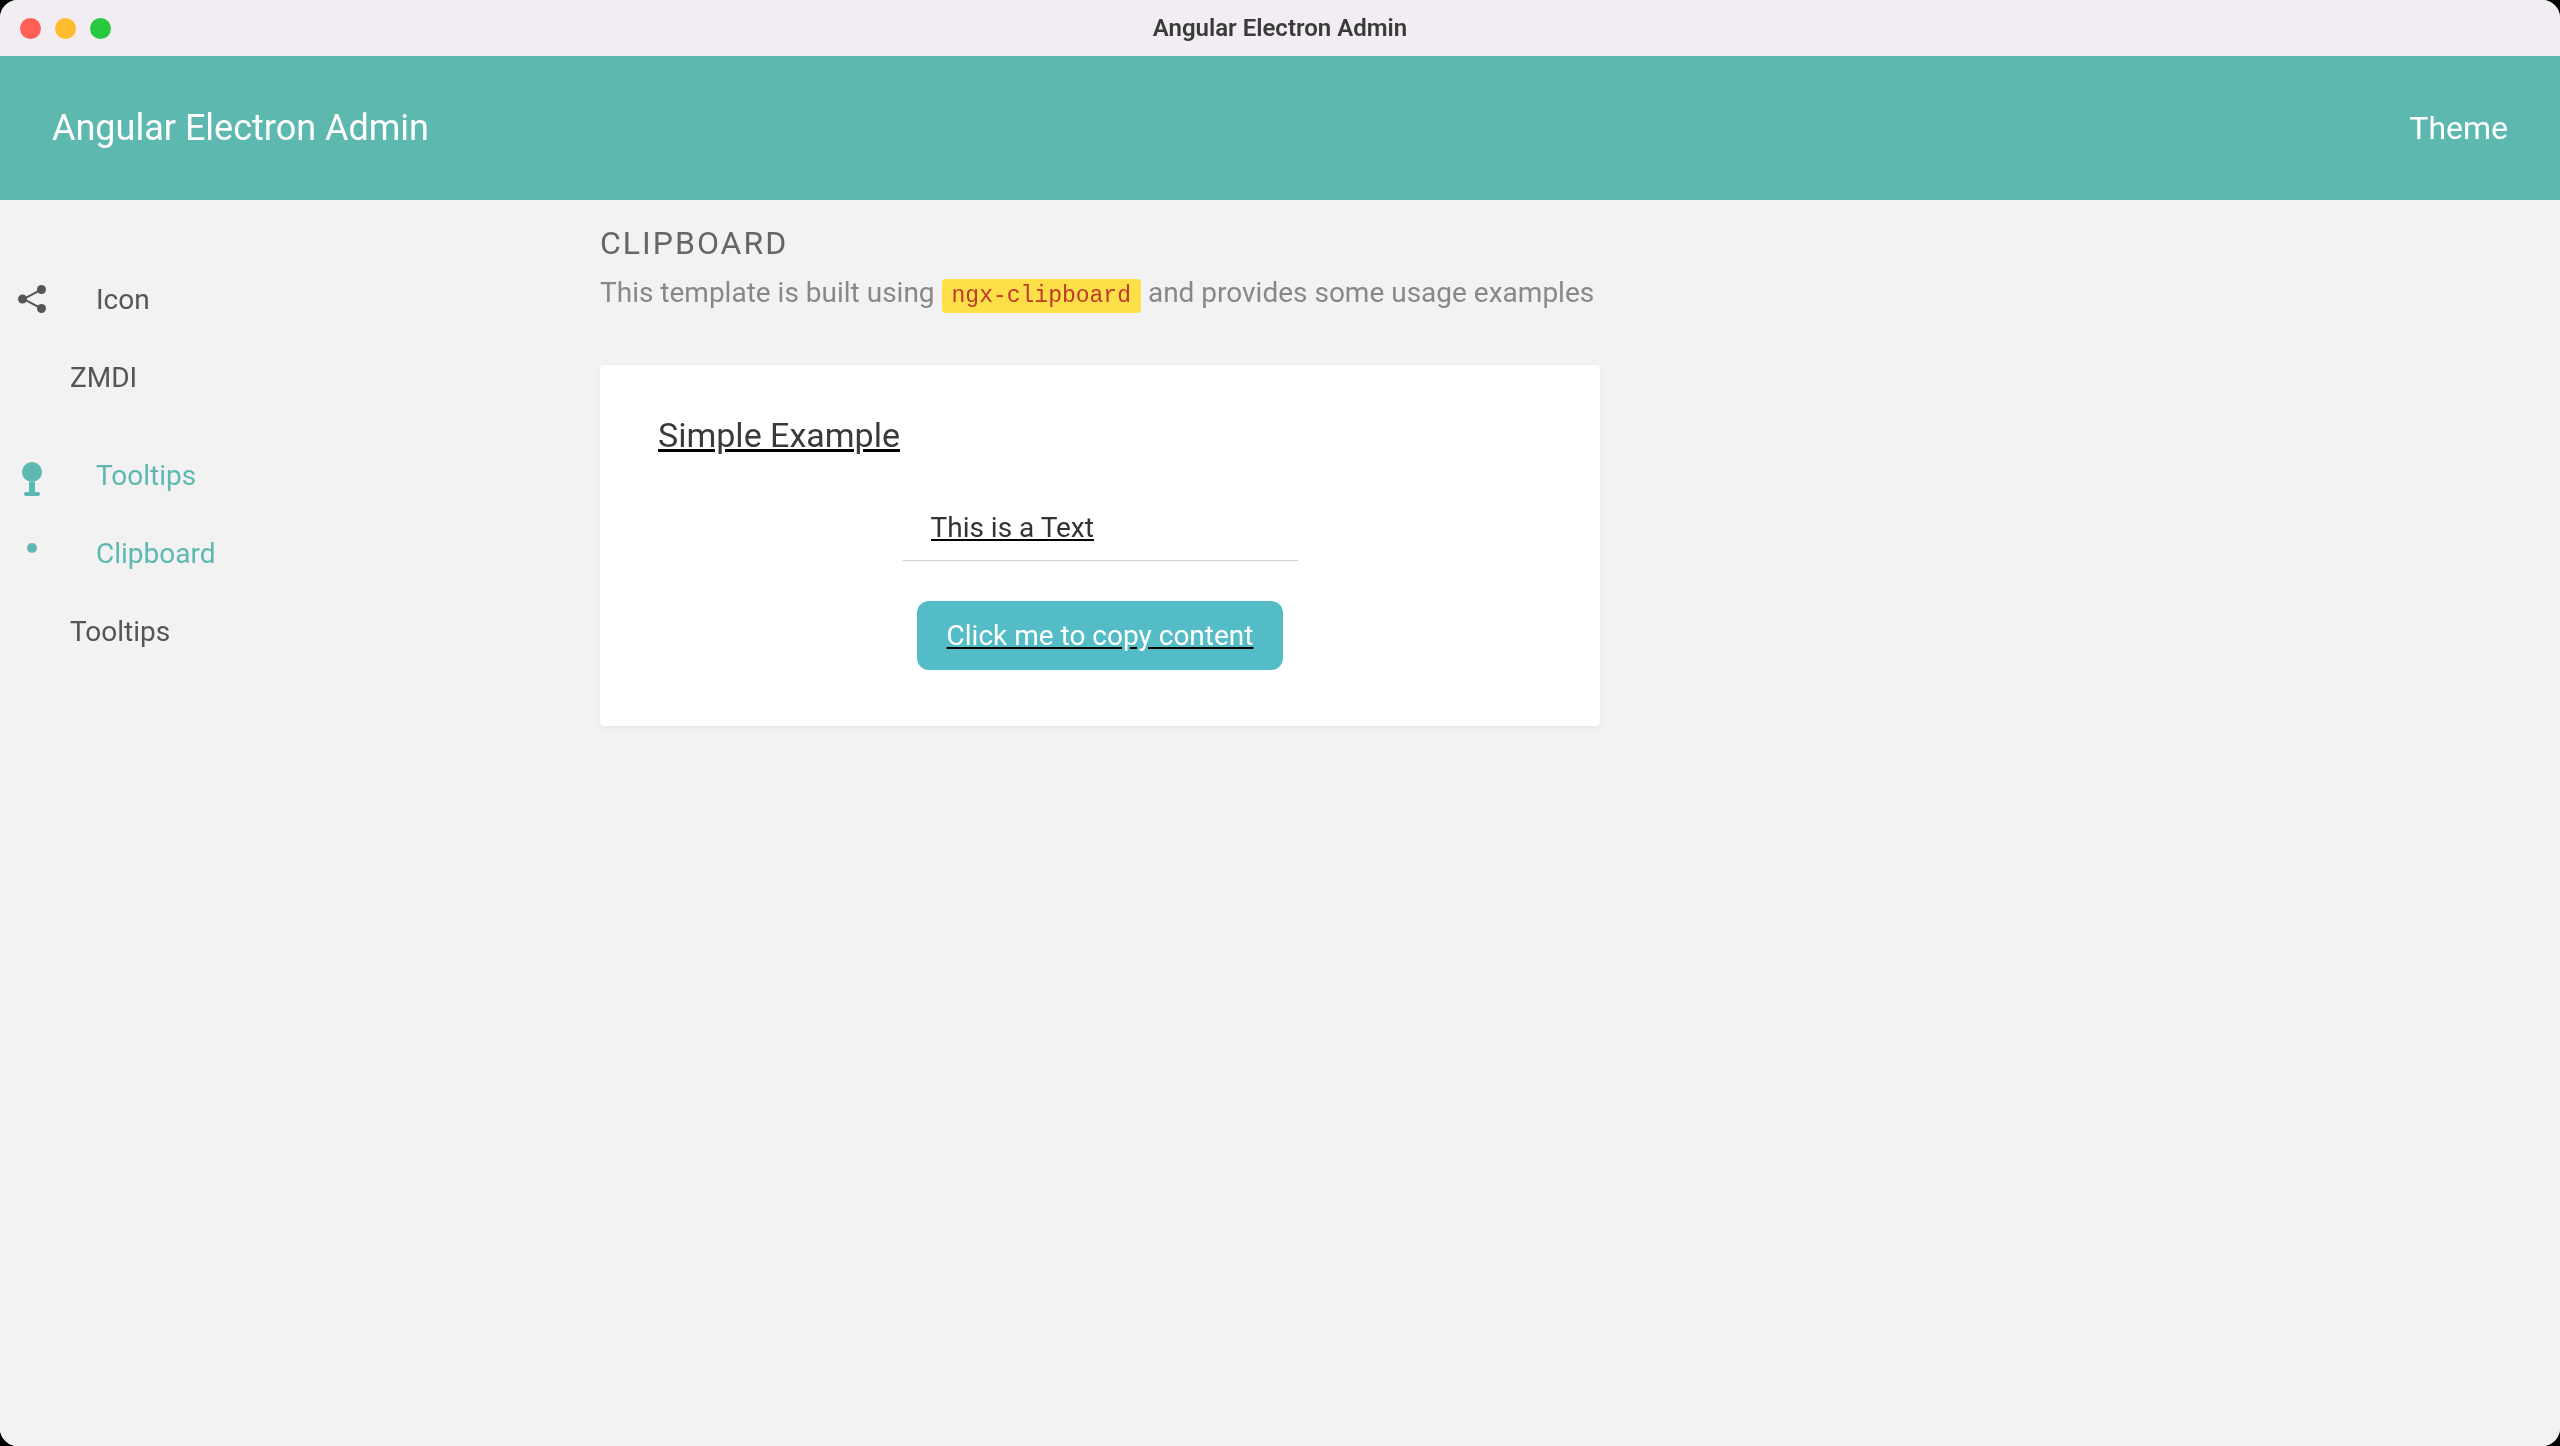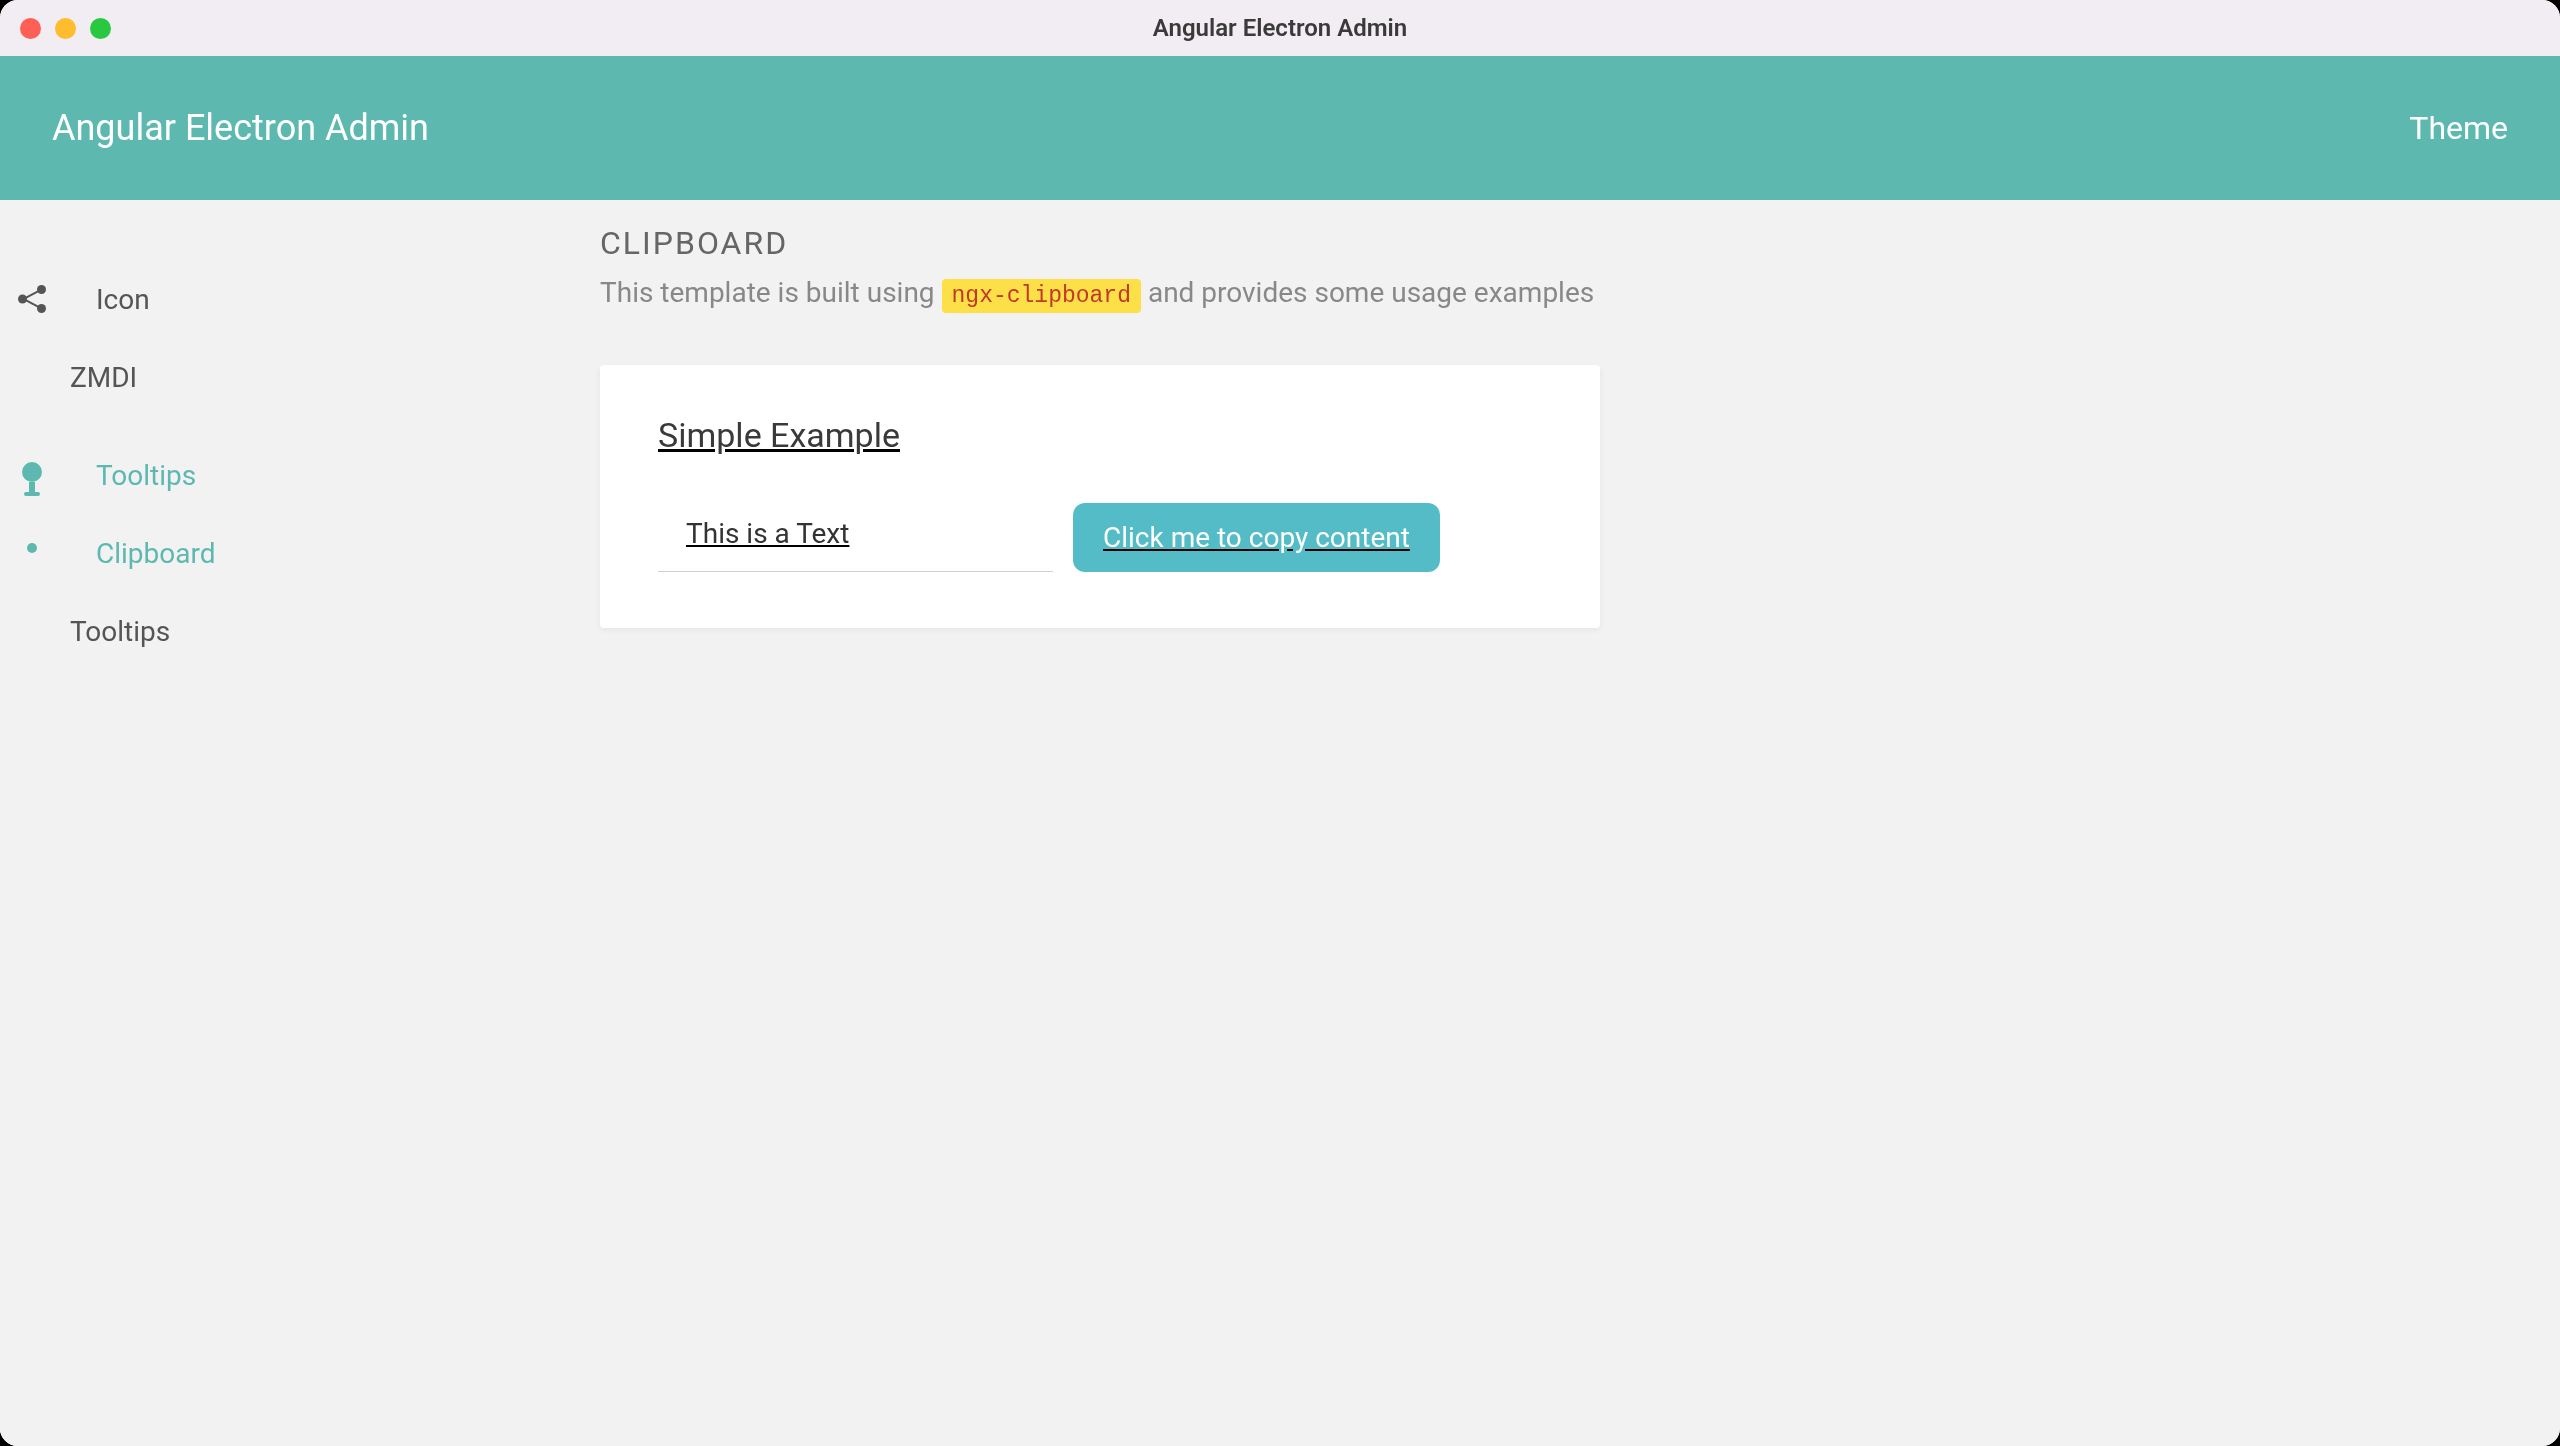--- a/index.html
+++ b/index.html
@@ -243,21 +243,23 @@
 
     .card-title {
       font-size: 34px;
       font-weight: 400;
       color: #3a3a3a;
       margin-bottom: 48px;
     }
 
     .card-row {
       display: flex;
-      gap: 20px;
+      align-items: center;
+      gap: 40px;
+      flex-direction: column;
     }
 
     .text-input {
       flex: 0 0 auto;
       width: 395px;
       border: none;
       border-bottom: 1px solid #d0d0d0;
       font-size: 28px;
       padding: 8px 4px 16px 28px;
       background: transparent;

